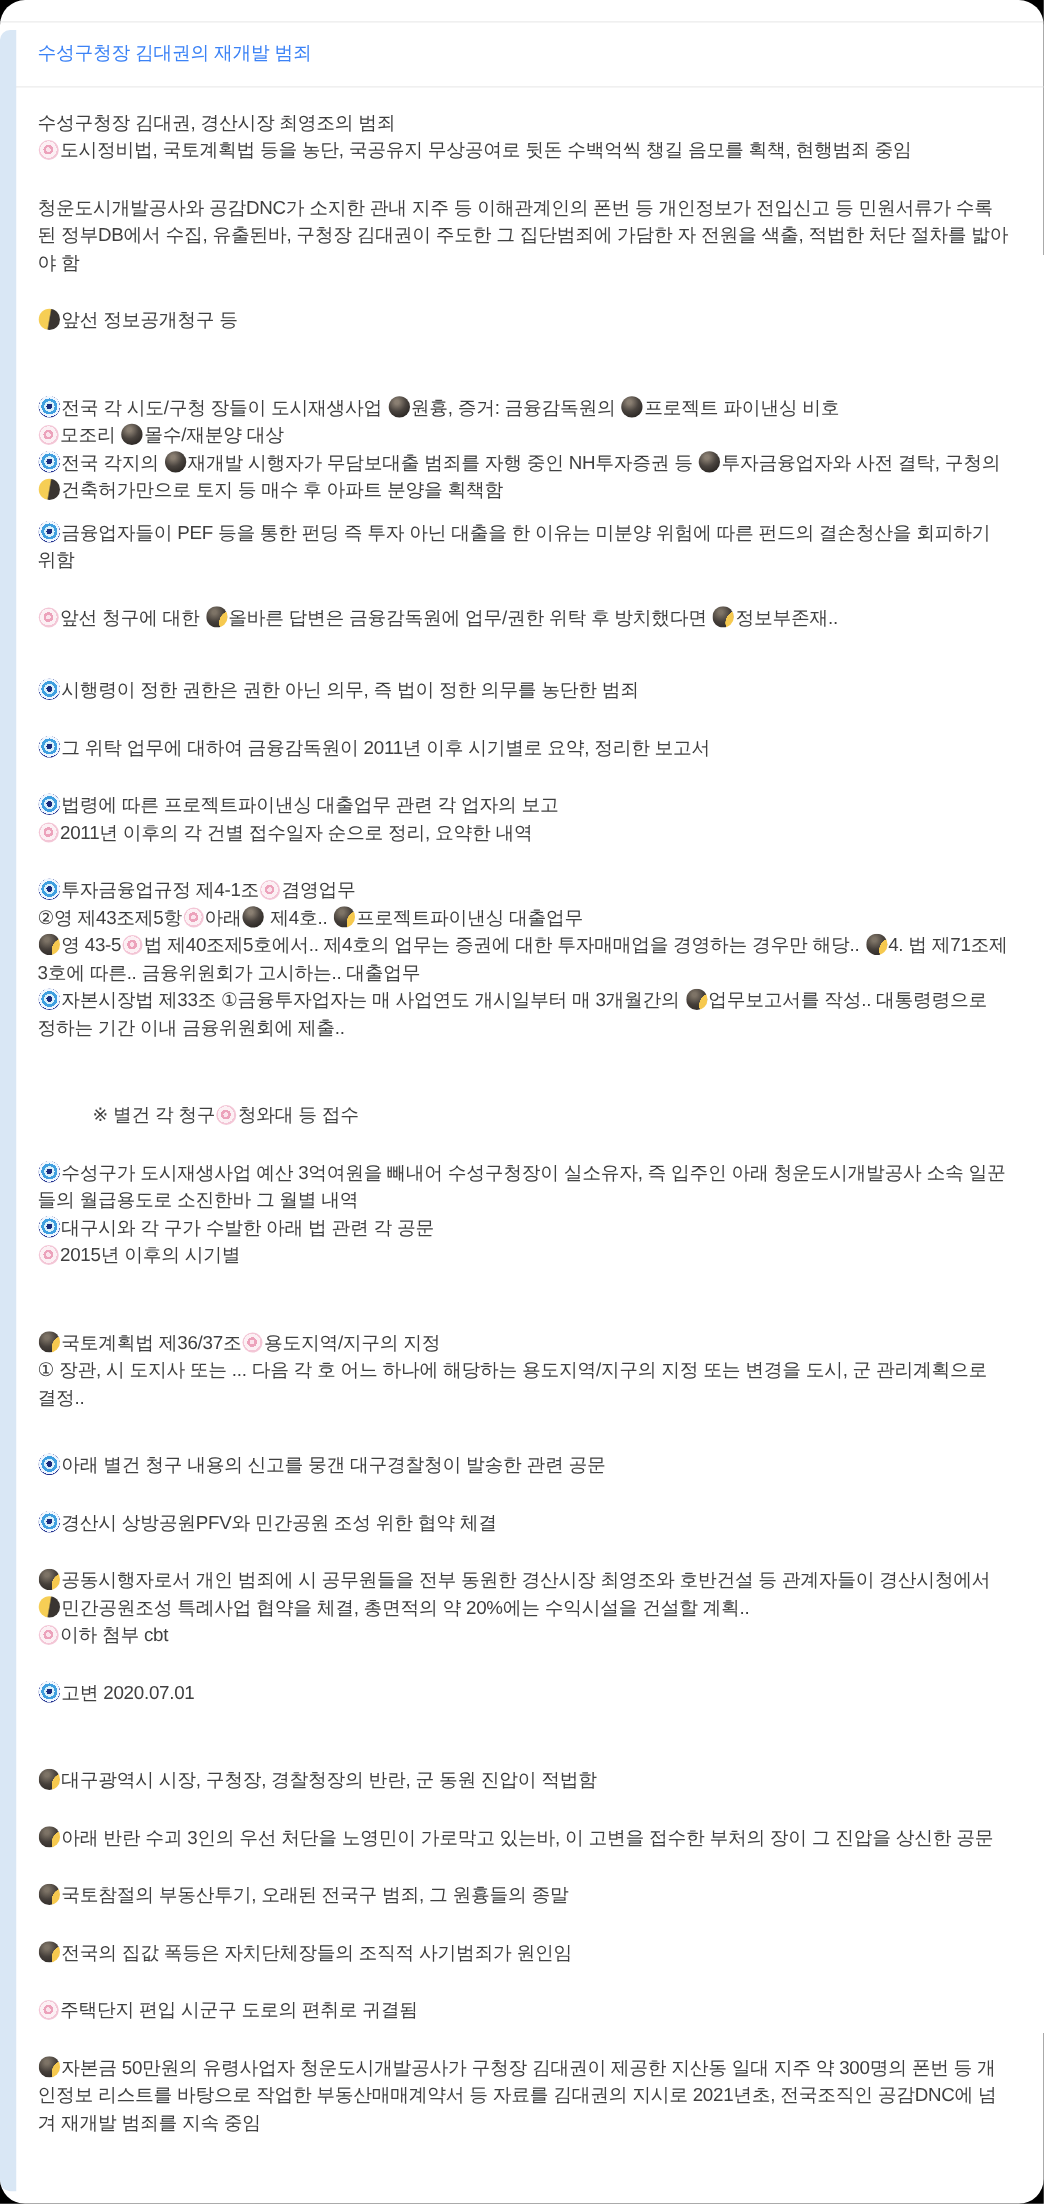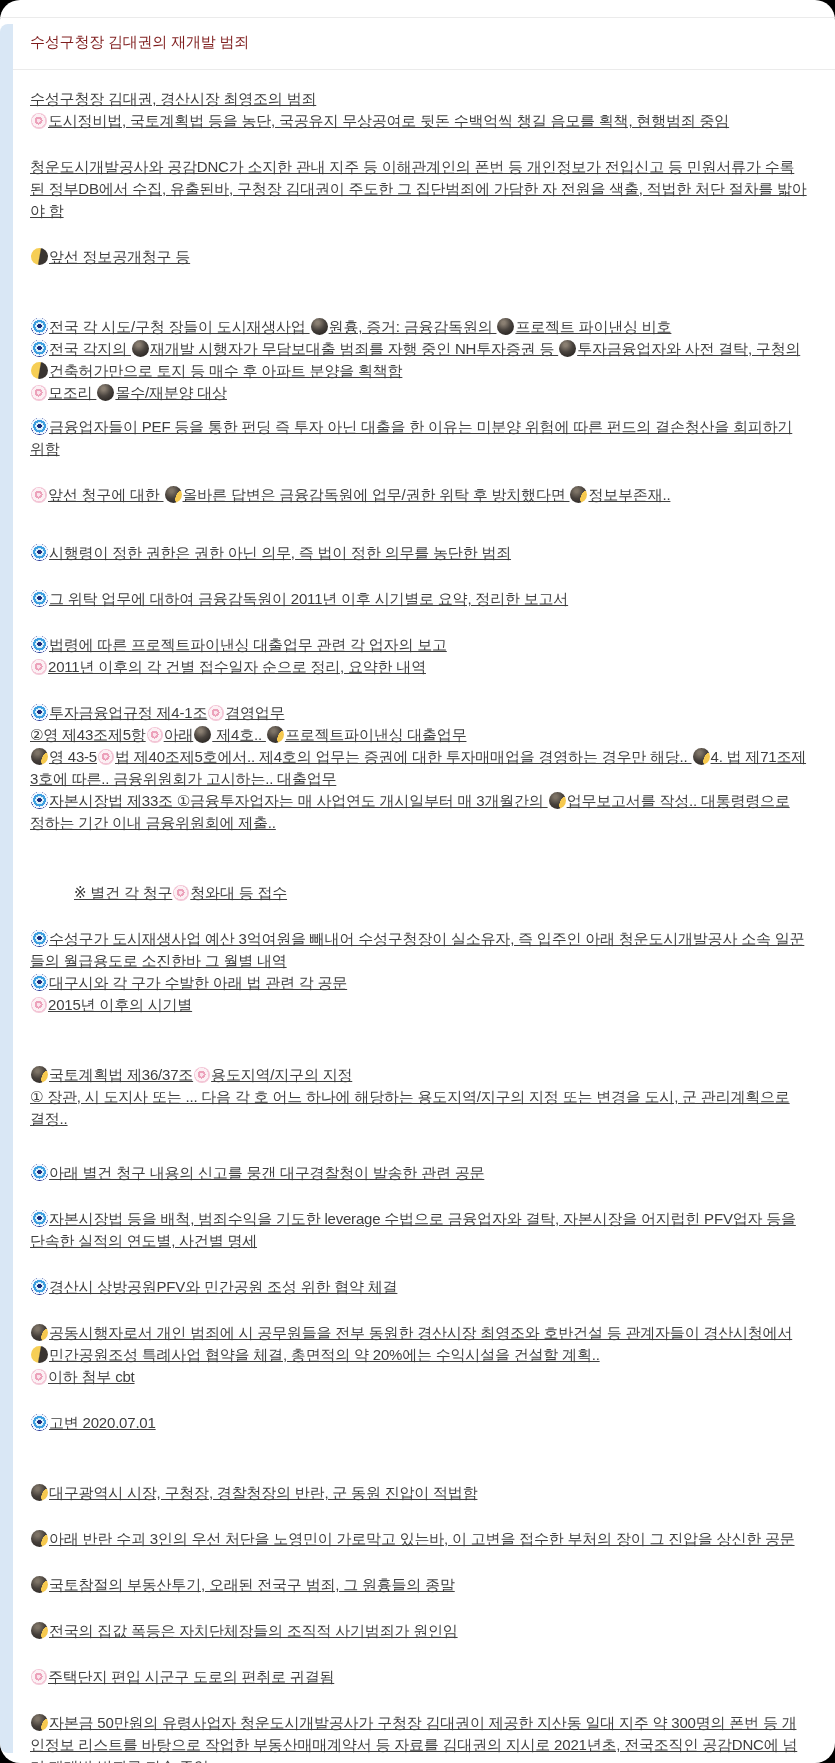--- a/index.html
+++ b/index.html
@@ -23,31 +23,31 @@
   }
   .header{
     margin:17px 0 0 0;
     border-top:1px solid #ebebeb;
     border-bottom:1px solid #ebebeb;
     padding:15px 28px 17px 30px;
   }
   .title{
     font-size:15px;
     font-weight:500;
-    color:#7f1d1d;
+    color:#3b82f6;
     letter-spacing:-0.2px;
   }
   .doc-body{
     padding:18px 28px 20px 30px;
     font-size:15px;
     font-weight:500;
     color:#3f3f3f;
     letter-spacing:-0.2px;
   }
-  .para{margin:0;text-decoration:underline;}
+  .para{margin:0;}
   .line{line-height:22px;min-height:22px;}
   .em{
     display:inline-block;
     width:17px;height:17px;
     border-radius:50%;
     vertical-align:-3px;
     margin:0 1px;
   }
   .nazar-amulet-icon{
     background:radial-gradient(circle at 50% 48%,
@@ -87,22 +87,22 @@
         <div class="line"><span class="em fish-cake-swirl-icon"></span><span>도시정비법, 국토계획법 등을 농단, 국공유지 무상공여로 뒷돈 수백억씩 챙길 음모를 획책, 현행범죄 중임</span></div>
       </div>
       <div class="para" style="margin-top: 24px;">
         <div class="line"><span>청운도시개발공사와 공감DNC가 소지한 관내 지주 등 이해관계인의 폰번 등 개인정보가 전입신고 등 민원서류가 수록된 정부DB에서 수집, 유출된바, 구청장 김대권이 주도한 그 집단범죄에 가담한 자 전원을 색출, 적법한 처단 절차를 밟아야 함</span></div>
       </div>
       <div class="para" style="margin-top: 24px;">
         <div class="line"><span class="em last-quarter-moon-icon"></span><span>앞선 정보공개청구 등</span></div>
       </div>
       <div class="para" style="margin-top: 48px;">
         <div class="line"><span class="em nazar-amulet-icon"></span><span>전국 각 시도/구청 장들이 도시재생사업 </span><span class="em new-moon-icon"></span><span>원흉, 증거: 금융감독원의 </span><span class="em new-moon-icon"></span><span>프로젝트 파이낸싱 비호</span></div>
+        <div class="line"><span class="em fish-cake-swirl-icon"></span><span>모조리 </span><span class="em new-moon-icon"></span><span>몰수/재분양 대상</span></div>
         <div class="line"><span class="em nazar-amulet-icon"></span><span>전국 각지의 </span><span class="em new-moon-icon"></span><span>재개발 시행자가 무담보대출 범죄를 자행 중인 NH투자증권 등 </span><span class="em new-moon-icon"></span><span>투자금융업자와 사전 결탁, 구청의 </span><span class="em last-quarter-moon-icon"></span><span>건축허가만으로 토지 등 매수 후 아파트 분양을 획책함</span></div>
-        <div class="line"><span class="em fish-cake-swirl-icon"></span><span>모조리 </span><span class="em new-moon-icon"></span><span>몰수/재분양 대상</span></div>
       </div>
       <div class="para" style="margin-top: 12px;">
         <div class="line"><span class="em nazar-amulet-icon"></span><span>금융업자들이 PEF 등을 통한 펀딩 즉 투자 아닌 대출을 한 이유는 미분양 위험에 따른 펀드의 결손청산을 회피하기 위함</span></div>
       </div>
       <div class="para" style="margin-top: 24px;">
         <div class="line"><span class="em fish-cake-swirl-icon"></span><span>앞선 청구에 대한 </span><span class="em waning-crescent-moon-icon"></span><span>올바른 답변은 금융감독원에 업무/권한 위탁 후 방치했다면 </span><span class="em waning-crescent-moon-icon"></span><span>정보부존재..</span></div>
       </div>
       <div class="para" style="margin-top: 36px;">
         <div class="line"><span class="em nazar-amulet-icon"></span><span>시행령이 정한 권한은 권한 아닌 의무, 즉 법이 정한 의무를 농단한 범죄</span></div>
       </div>
@@ -128,23 +128,20 @@
         <div class="line"><span class="em fish-cake-swirl-icon"></span><span>2015년 이후의 시기별</span></div>
       </div>
       <div class="para" style="margin-top: 48px;">
         <div class="line"><span class="em waning-crescent-moon-icon"></span><span>국토계획법 제36/37조</span><span class="em fish-cake-swirl-icon"></span><span>용도지역/지구의 지정</span></div>
         <div class="line"><span>① 장관, 시 도지사 또는 ... 다음 각 호 어느 하나에 해당하는 용도지역/지구의 지정 또는 변경을 도시, 군 관리계획으로 결정..</span></div>
       </div>
       <div class="para" style="margin-top: 32px;">
         <div class="line"><span class="em nazar-amulet-icon"></span><span>아래 별건 청구 내용의 신고를 뭉갠 대구경찰청이 발송한 관련 공문</span></div>
       </div>
       <div class="para" style="margin-top: 24px;">
-        <div class="line"><span class="em nazar-amulet-icon"></span><span>자본시장법 등을 배척, 범죄수익을 기도한 leverage 수법으로 금융업자와 결탁, 자본시장을 어지럽힌 PFV업자 등을 단속한 실적의 연도별, 사건별 명세</span></div>
-      </div>
-      <div class="para" style="margin-top: 24px;">
         <div class="line"><span class="em nazar-amulet-icon"></span><span>경산시 상방공원PFV와 민간공원 조성 위한 협약 체결</span></div>
       </div>
       <div class="para" style="margin-top: 24px;">
         <div class="line"><span class="em waning-crescent-moon-icon"></span><span>공동시행자로서 개인 범죄에 시 공무원들을 전부 동원한 경산시장 최영조와 호반건설 등 관계자들이 경산시청에서 </span><span class="em last-quarter-moon-icon"></span><span>민간공원조성 특례사업 협약을 체결, 총면적의 약 20%에는 수익시설을 건설할 계획..</span></div>
         <div class="line"><span class="em fish-cake-swirl-icon"></span><span>이하 첨부 cbt</span></div>
       </div>
       <div class="para" style="margin-top: 24px;">
         <div class="line"><span class="em nazar-amulet-icon"></span><span>고변 2020.07.01</span></div>
       </div>
       <div class="para" style="margin-top: 48px;">

